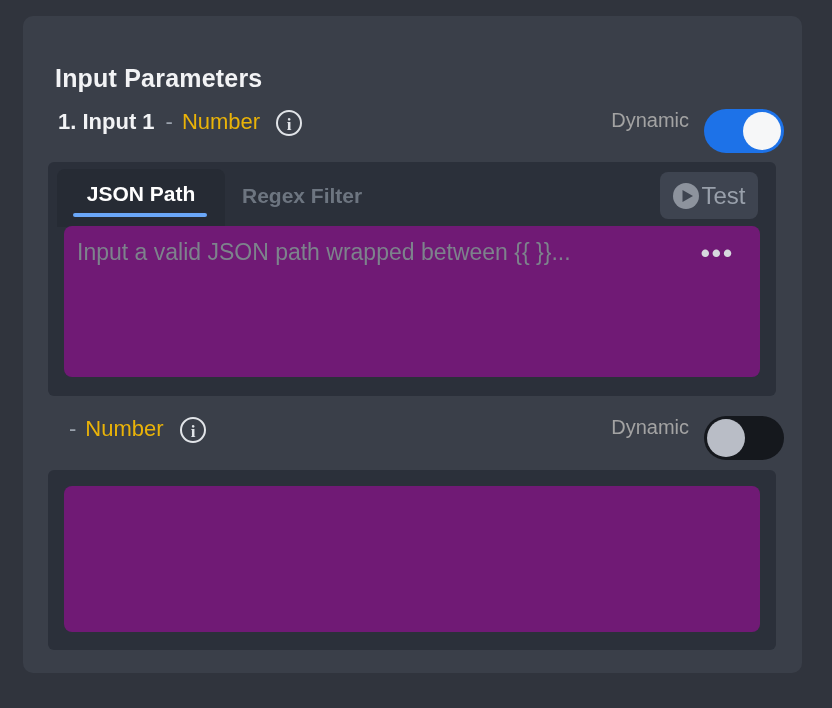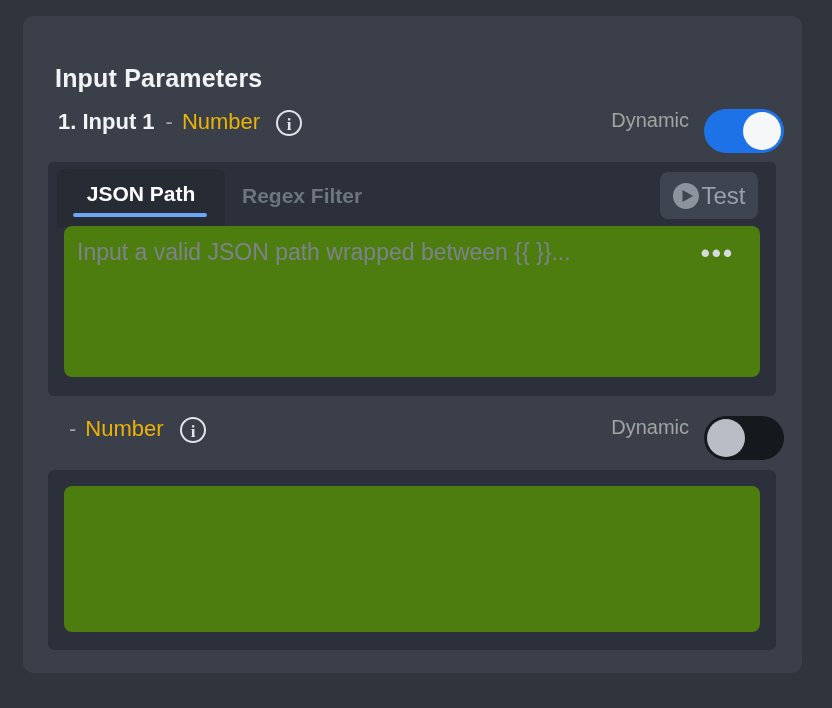--- a/index.html
+++ b/index.html
@@ -163,21 +163,21 @@
   }
   .play-icon {
     width: 28px;
     height: 28px;
     display: inline-flex;
   }
   .editor {
     position: absolute;
     left: 16px;
     width: 696px;
-    background: #4d7c0f;
+    background: #701a75;
     border: none;
     border-radius: 8px;
     box-sizing: border-box;
     padding: 13px 44px 13px 13px;
     color: #d0d4da;
     font-size: 23px;
     font-family: "Liberation Sans", sans-serif;
     resize: none;
     outline: none;
     display: block;

